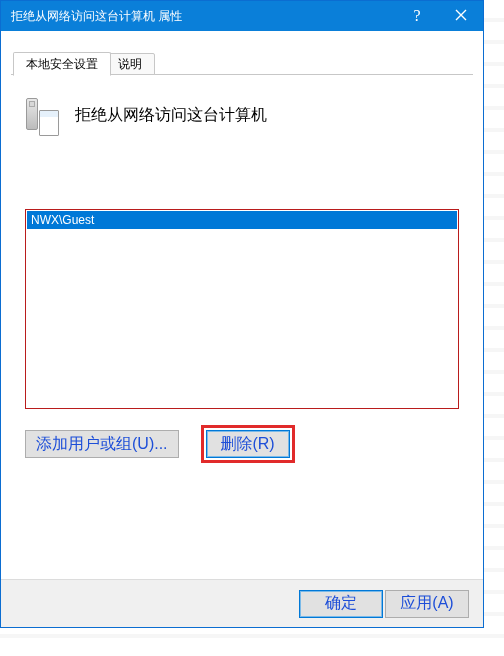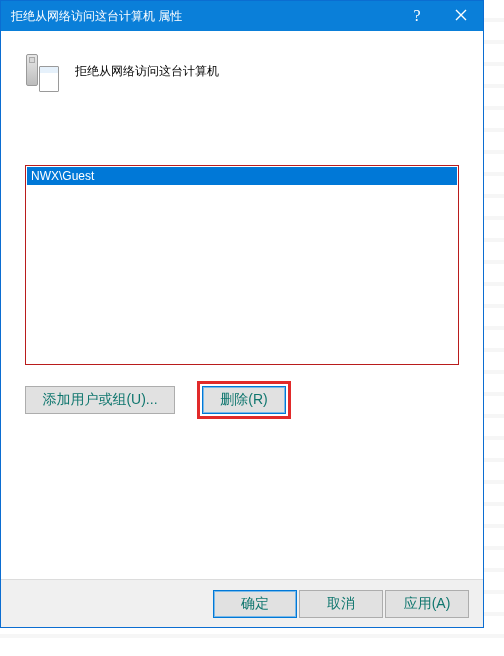--- a/index.html
+++ b/index.html
@@ -92,21 +92,21 @@
   }
   .policy-icon .tower::before {
     content:""; position:absolute; left:2px; right:2px; top:2px; height:4px;
     background:#d8d8d8; border:1px solid #aaa;
   }
   .policy-icon .doc {
     position: absolute; right: 0; bottom: 0; width: 20px; height: 26px;
     background: #fff; border: 1px solid #9a9a9a; border-radius: 1px;
     box-shadow: inset 0 6px 0 #e6f1fb;
   }
-  .policy-title { font-size: 12px; color: #000; }
+  .policy-title { font-size: 16px; color: #000; }
   .userlist {
     margin-top: 70px;
     height: 200px;
     border: 1px solid #b91c1c;
     background: #ffffff;
     overflow: hidden;
   }
   .userlist .row {
     height: 18px;
     display: flex; align-items: center;
@@ -121,23 +121,23 @@
     display: flex; gap: 22px;
     margin-top: 16px;
     align-items: center;
   }
   .winbtn {
     height: 28px;
     min-width: 150px;
     border: 1px solid #adadad;
     background: #e1e1e1;
     display: flex; align-items: center; justify-content: center;
-    font-size: 14px;
+    font-size: 16px;
     padding: 0 10px;
-    color: #0f766e;
+    color: #1d4ed8;
   }
   .winbtn.short { min-width: 84px; }
   .winbtn.default { border: 1px solid #0078d7; box-shadow: inset 0 0 0 1px #7ab9e8; }
   .highlight-ring {
     padding: 2px;
     border: 3px solid #e12a2a;
     display: inline-flex;
   }
   .footer {
     height: 48px;
@@ -166,20 +166,29 @@
       <span>
         <svg viewBox="0 0 12 12">
             <path d="M1 1 L11 11 M11 1 L1 11" stroke="#fff" stroke-width="1.4"></path>
           </svg>
       </span>
     </div>
   </div>
 
   <div class="client">
 
+    <div class="tabstrip">
+      <div class="baseline"></div>
+      <div class="tab t1">
+        <span>本地安全设置</span>
+      </div>
+      <div class="tab t2">
+        <span>说明</span>
+      </div>
+    </div>
 
     <div class="tabpane">
 
       <div class="policy-header">
         <div class="policy-icon">
           <div class="tower"></div>
           <div class="doc"></div>
         </div>
         <div class="policy-title">拒绝从网络访问这台计算机</div>
       </div>
@@ -201,21 +210,18 @@
         </div>
       </div>
 
     </div>
 
     <div class="footer">
       <div class="winbtn default">
         <span>确定</span>
       </div>
       <div class="winbtn">
-        <span>取消</span>
-      </div>
-      <div class="winbtn">
         <span>应用(A)</span>
       </div>
     </div>
 
   </div>
 </div>
 
 </body></html>

